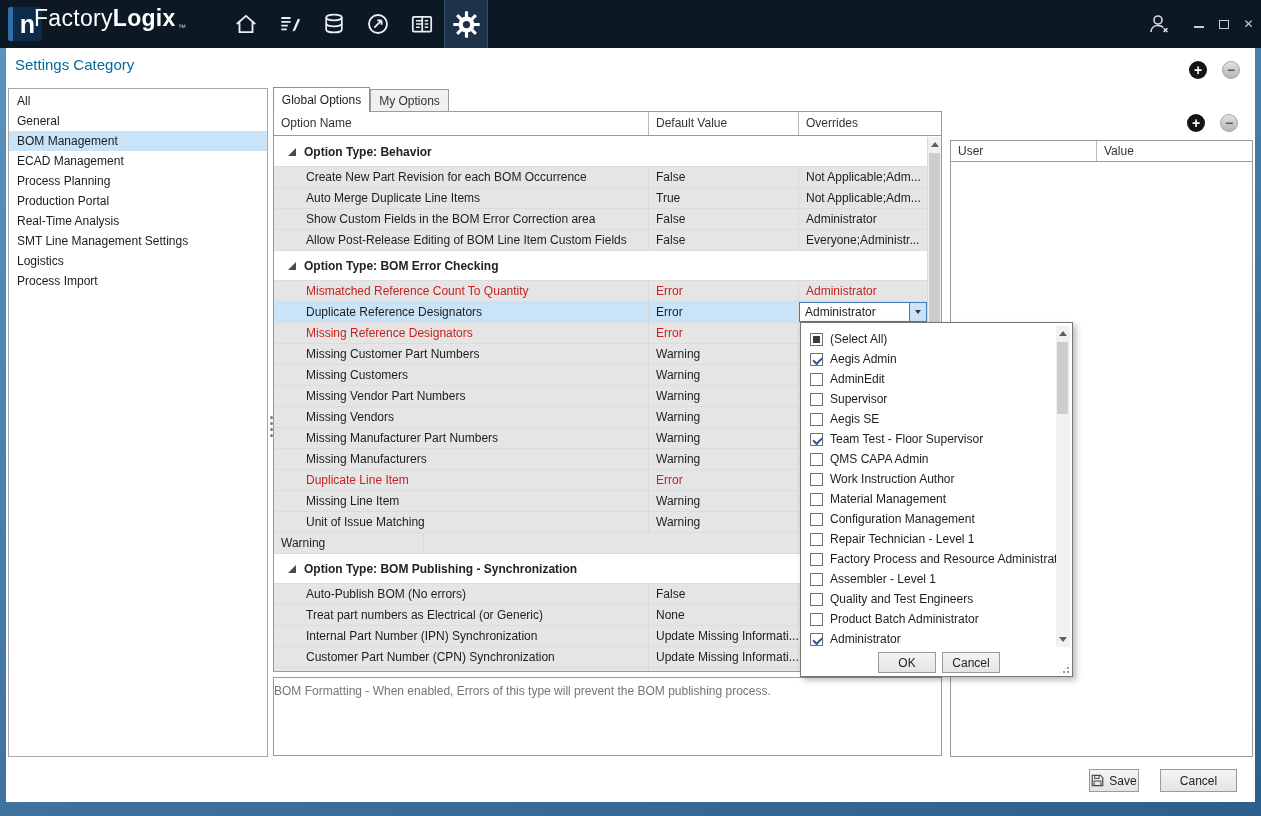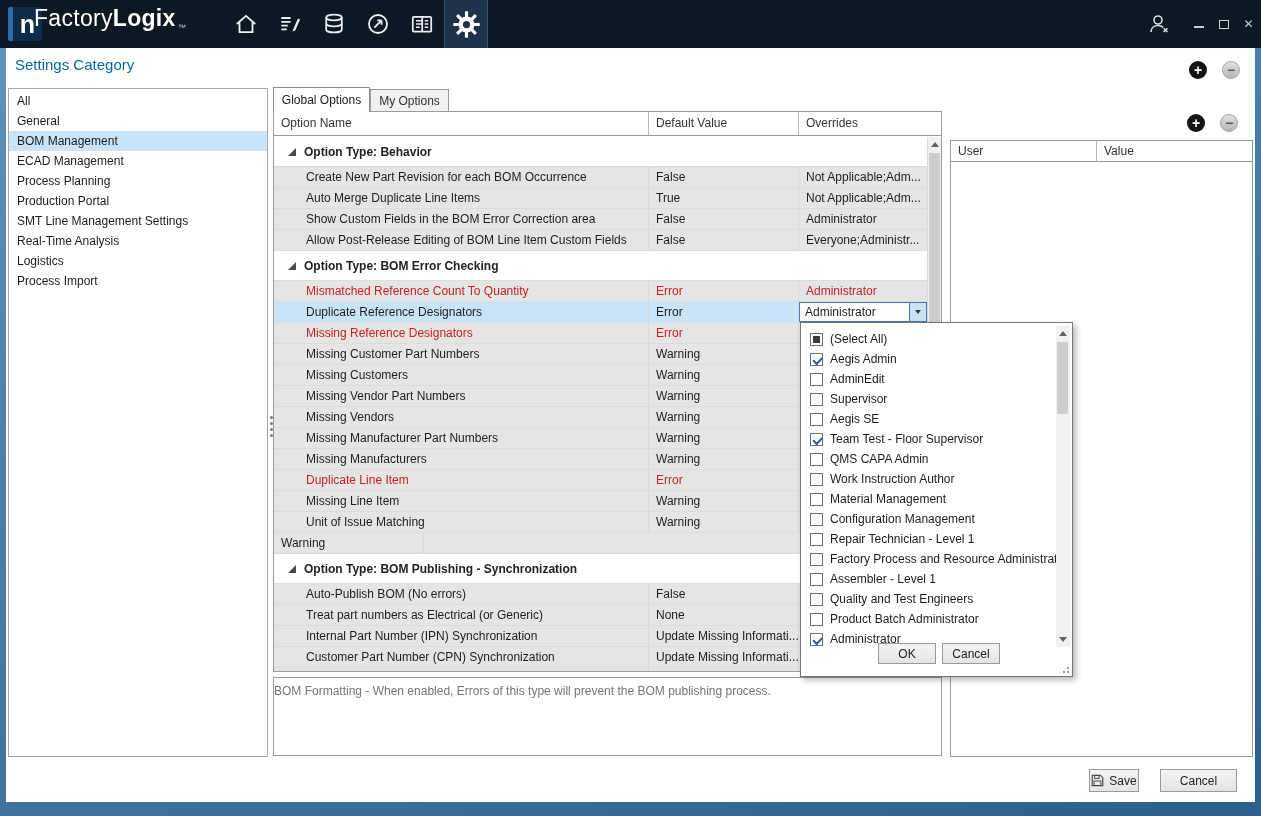--- a/index.html
+++ b/index.html
@@ -89,21 +89,21 @@
   
   .popup{position:absolute;left:794px;top:274px;width:273px;height:355px;background:#fff;border:1px solid #767676;
          box-shadow:3px 3px 6px rgba(0,0,0,.28);z-index:60}
   .dd-list{position:absolute;left:0;top:3px;right:17px}
   .dd-item{height:20px;display:flex;align-items:flex-end;gap:7px;padding-left:9px;font-size:12px;color:#1c1c1c;white-space:nowrap}
   .dd-checkbox{width:13px;height:13px;border:1px solid #707070;background:#fff;position:relative;flex:none}
   .dd-checkbox.state-checked::after{content:"";position:absolute;left:1.5px;top:2.5px;width:7px;height:3.5px;
         border-left:2px solid #2b579a;border-bottom:2px solid #2b579a;transform:rotate(-45deg)}
   .dd-checkbox.state-indeterminate::after{content:"";position:absolute;inset:2px;background:#3a3a3a}
   .dd-scroll{position:absolute;top:3px;right:2px;width:14px;height:321px;background:#f1f1f1}
-  .dd-btn{position:absolute;top:320px;height:21px;width:58px;background:linear-gradient(#f4f4f4,#e4e4e4);
+  .dd-btn{position:absolute;top:329px;height:21px;width:58px;background:linear-gradient(#f4f4f4,#e4e4e4);
           border:1px solid #9a9a9a;font-size:12px;color:#222;display:flex;align-items:center;justify-content:center}
   .dd-ok{left:77px}.dd-cancel{left:141px}
   .grip{position:absolute;right:1px;bottom:1px;width:13px;height:13px;
         background-image:radial-gradient(#9a9a9a 1px,transparent 1.3px);background-size:4px 4px;
         clip-path:polygon(100% 0,100% 100%,0 100%)}
 </style>
 </head>
 <body>
 
 <div class="titlebar">
@@ -200,24 +200,24 @@
       <div class="cat">
     <span>ECAD Management</span>
   </div>
       <div class="cat">
     <span>Process Planning</span>
   </div>
       <div class="cat">
     <span>Production Portal</span>
   </div>
       <div class="cat">
+    <span>Real-Time Analysis</span>
+  </div>
+      <div class="cat">
     <span>SMT Line Management Settings</span>
-  </div>
-      <div class="cat">
-    <span>Real-Time Analysis</span>
   </div>
       <div class="cat">
     <span>Logistics</span>
   </div>
       <div class="cat">
     <span>Process Import</span>
   </div>
     </div>
   <div class="splitter">
       <i></i>

